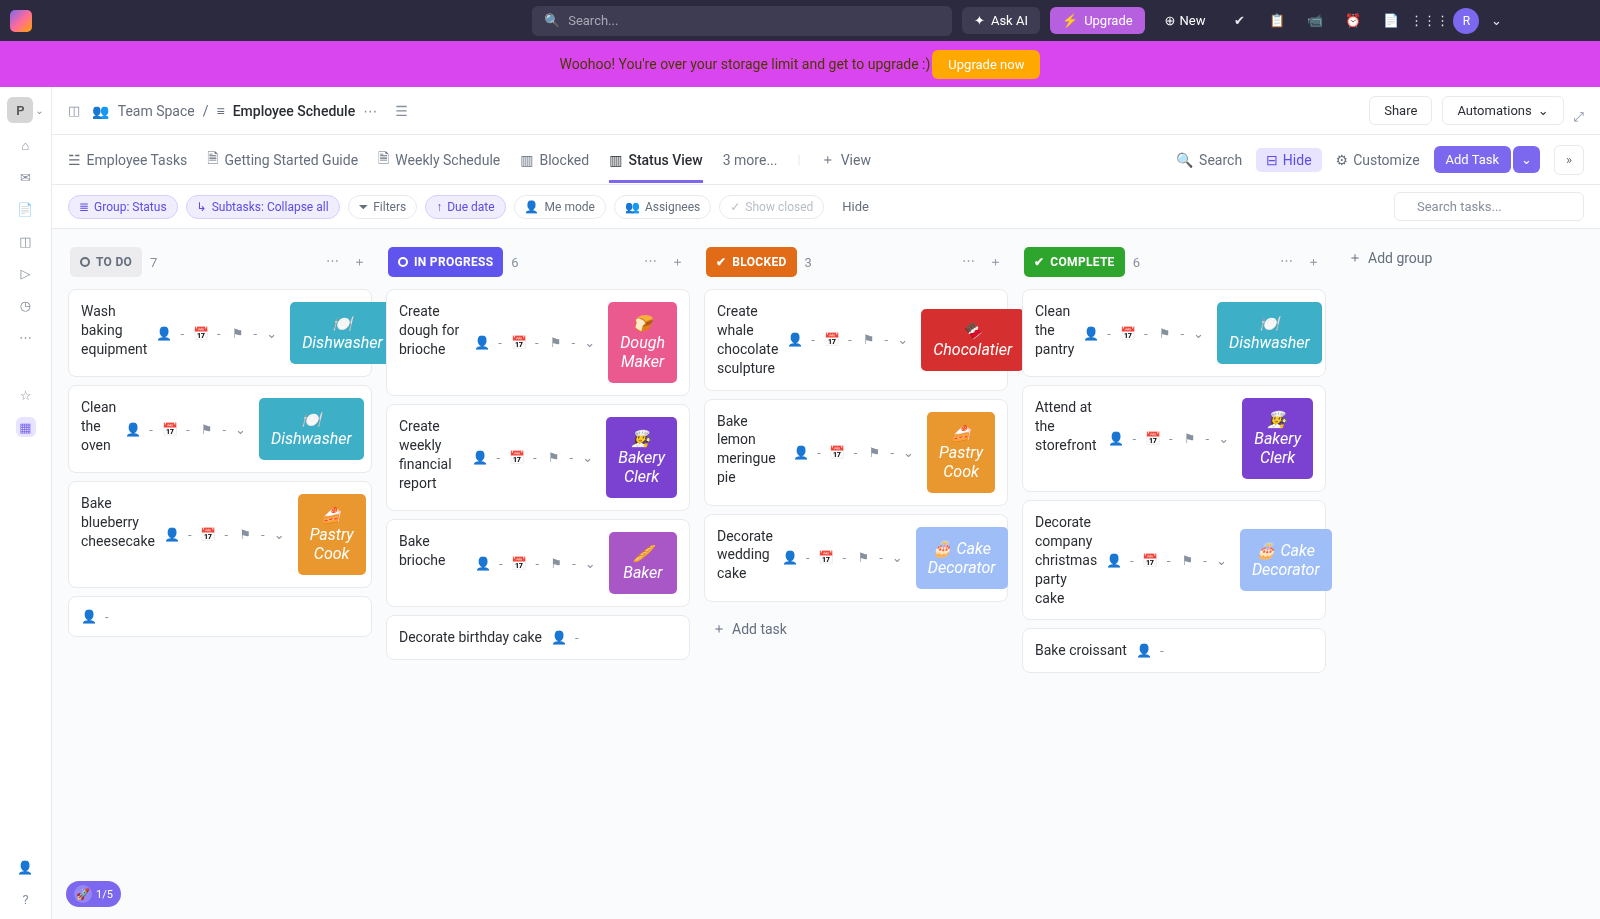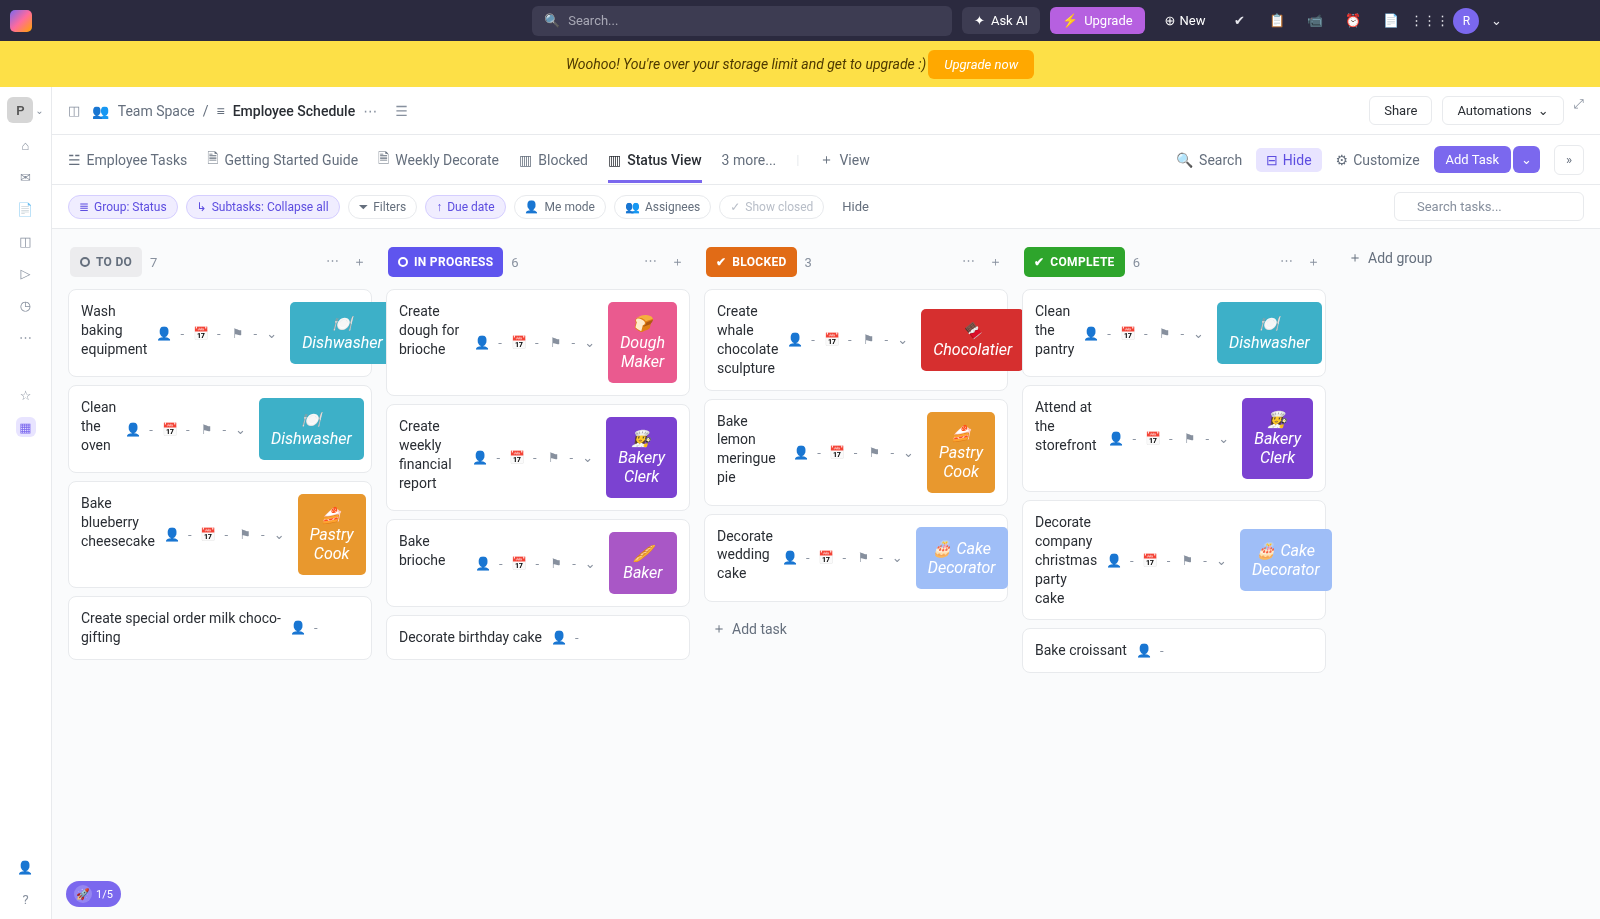--- a/index.html
+++ b/index.html
@@ -5,36 +5,36 @@
 * { margin: 0; padding: 0; box-sizing: border-box; font-family: -apple-system, BlinkMacSystemFont, "Segoe UI", Roboto, sans-serif; }
 body { background: #fff; color: #2a2e34; font-size: 13px; width: 1600px; height: 919px; overflow: hidden; }
 .topbar { background: #2b2a3f; height: 41px; display: flex; align-items: center; padding: 0 10px; gap: 10px; }
 .logo { width: 22px; height: 22px; background: linear-gradient(135deg,#7b68ee,#ff6b9d,#ffa500); border-radius: 5px; }
 .search-bar { flex: 0 0 420px; background: #3d3c52; border-radius: 6px; height: 30px; display: flex; align-items: center; padding: 0 12px; color: #a8a8b5; gap: 8px; margin-left: 490px; }
 .btn-ask-ai { background: #3d3c52; color: #fff; padding: 6px 12px; border-radius: 6px; display: flex; align-items: center; gap: 6px; font-size: 13px; }
 .btn-upgrade { background: #b660e0; color: #fff; padding: 6px 12px; border-radius: 6px; display: flex; align-items: center; gap: 6px; font-size: 13px; }
 .btn-new { color: #fff; padding: 6px 10px; display: flex; align-items: center; gap: 4px; font-size: 13px; }
 .topbar-icon { width: 28px; height: 28px; display: flex; align-items: center; justify-content: center; color: #e8e8ee; }
 .avatar { width: 26px; height: 26px; border-radius: 50%; background: #7b68ee; color: #fff; display: flex; align-items: center; justify-content: center; font-size: 12px; }
-.banner { background: #fde047; height: 46px; display: flex; align-items: center; justify-content: center; gap: 2px; color: #4d3800; font-size: 14px; font-style: italic; }
+.banner { background: #d946ef; height: 46px; display: flex; align-items: center; justify-content: center; gap: 2px; color: #4d3800; font-size: 14px; }
 .btn-upgrade-now { background: #ffa800; color: #fff; padding: 7px 16px; border-radius: 6px; font-size: 13px; }
 .main-layout { display: flex; height: calc(919px - 41px - 46px); }
 .left-rail { width: 52px; border-right: 1px solid #e8eaed; display: flex; flex-direction: column; align-items: center; padding: 10px 0; gap: 12px; }
 .left-rail .ws-badge { width: 26px; height: 26px; border-radius: 6px; background: #d6d6d6; color: #555; display: flex; align-items: center; justify-content: center; font-weight: 600; cursor:pointer; }
 .left-rail-icon { width: 20px; height: 20px; color: #87909e; display: flex; align-items: center; justify-content: center; cursor:pointer; }
 .left-rail .active-app { background: #e8e4ff; border-radius: 6px; padding: 6px; color: #7b68ee; }
 .left-rail-spacer { margin-top: auto; }
 .progress-pill { position: absolute; left: 66px; bottom: 12px; background: #7b68ee; border-radius: 16px; padding: 4px 8px; color:#fff; font-size:11px; display:flex; align-items:center; gap:4px; }
 .progress-pill .rocket { width:18px;height:18px;display:flex;align-items:center;justify-content:center;background:rgba(255,255,255,0.2);border-radius:50%;}
 .content { flex: 1; display: flex; flex-direction: column; }
 .breadcrumb-bar { height: 48px; border-bottom: 1px solid #e8eaed; display: flex; align-items: center; padding: 0 16px; gap: 12px; }
 .breadcrumb-bar .bc-icon { color: #87909e; cursor:pointer; }
 .breadcrumb-bar .bc-path { display: flex; align-items: center; gap: 8px; color: #656f7d; font-size: 14px; }
 .breadcrumb-bar .bc-folder { font-weight: 500; color: #2a2e34; }
-.breadcrumb-bar .bc-actions { margin-left: auto; display: flex; gap: 10px; align-items: flex-start; }
+.breadcrumb-bar .bc-actions { margin-left: auto; display: flex; gap: 10px; align-items: flex-end; }
 .pill-btn { border: 1px solid #e8eaed; padding: 6px 14px; border-radius: 6px; font-size: 13px; color: #2a2e34; cursor: pointer; }
 .views-bar { height: 50px; border-bottom: 1px solid #e8eaed; display: flex; align-items: center; padding: 0 16px; gap: 20px; }
 .view-tab { display: flex; align-items: center; gap: 6px; color: #656f7d; font-size: 14px; cursor: pointer; padding: 14px 0; position:relative; }
 .view-tab.active { color: #2a2e34; font-weight: 500; }
 .view-tab.active::after { content:''; position:absolute; bottom:-1px; left:0; right:0; height:3px; background:#7b68ee; }
 .views-right { margin-left: auto; display: flex; gap: 14px; align-items: center; }
 .view-action { display:flex;align-items:center;gap:5px;color:#656f7d;font-size:14px;cursor:pointer; }
 .view-action.hide-active { background:#e8e4ff; color:#5d4de0; padding:4px 10px; border-radius:5px; }
 .btn-add-task { background:#7b68ee; color:#fff; padding:6px 12px; border-radius:6px; font-size:13px; display:flex;align-items:center;gap:4px; }
 .btn-add-task-caret { background:#7b68ee; color:#fff; padding:6px 8px; border-radius:6px; }
@@ -151,21 +151,21 @@
       <div class="view-tab">
           <span>☱</span>
           <span>Employee Tasks</span>
         </div>
       <div class="view-tab">
           <span>🗎</span>
           <span>Getting Started Guide</span>
         </div>
       <div class="view-tab">
           <span>🗎</span>
-          <span>Weekly Decorate</span>
+          <span>Weekly Schedule</span>
         </div>
       <div class="view-tab">
           <span>▥</span>
           <span>Blocked</span>
         </div>
       <div class="view-tab active">
           <span>▥</span>
           <span>Status View</span>
         </div>
       <div class="view-tab">3 more...</div>
@@ -293,21 +293,20 @@
             <div class="card-row">
               <span class="icon">⚑</span>
               <span>-</span>
             </div>
             <div class="card-tag-row">
               <span class="icon">⌄</span>
               <span class="tag" style="background:#e8982e">🍰 Pastry Cook</span>
             </div>
           </div>
           <div class="card">
-            <div class="card-title">Create special order milk choco-<br> gifting</div>
             <div class="card-row">
               <span class="icon">👤</span>
               <span>-</span>
             </div>
           </div>
         </div>
         <div class="column">
           <div class="col-header">
     <span class="col-status progress">
               <span class="status-dot" style="border-color:#fff;"></span>

